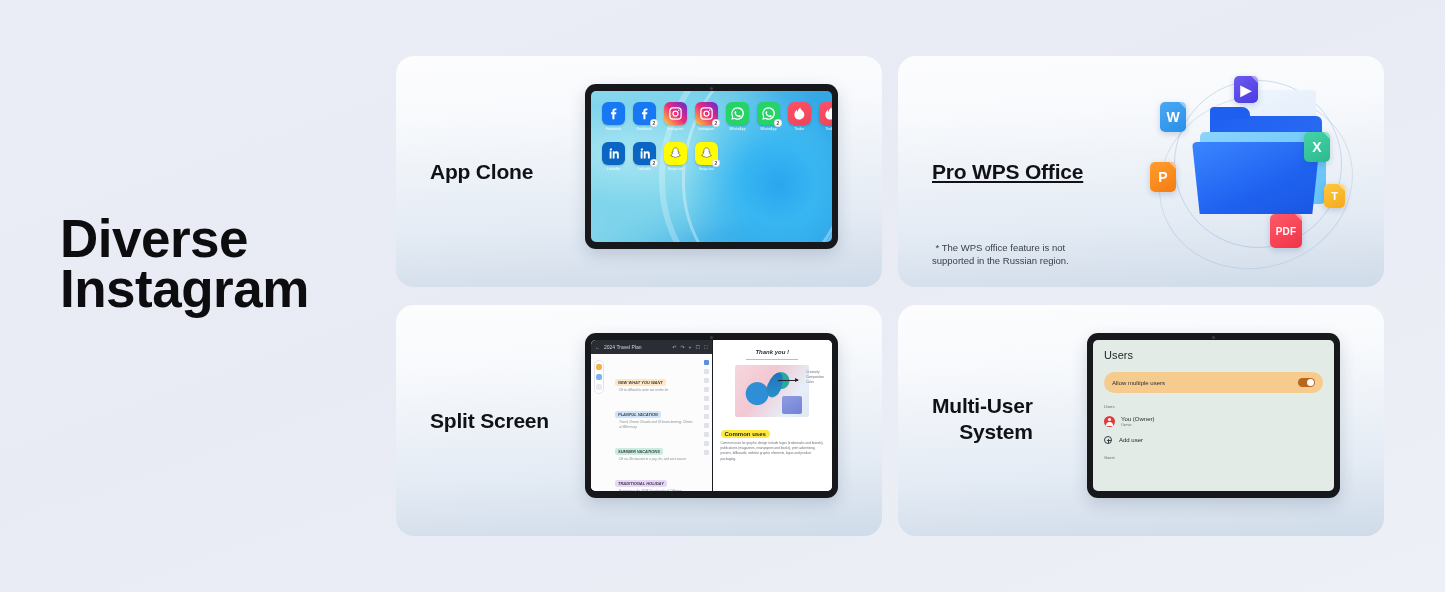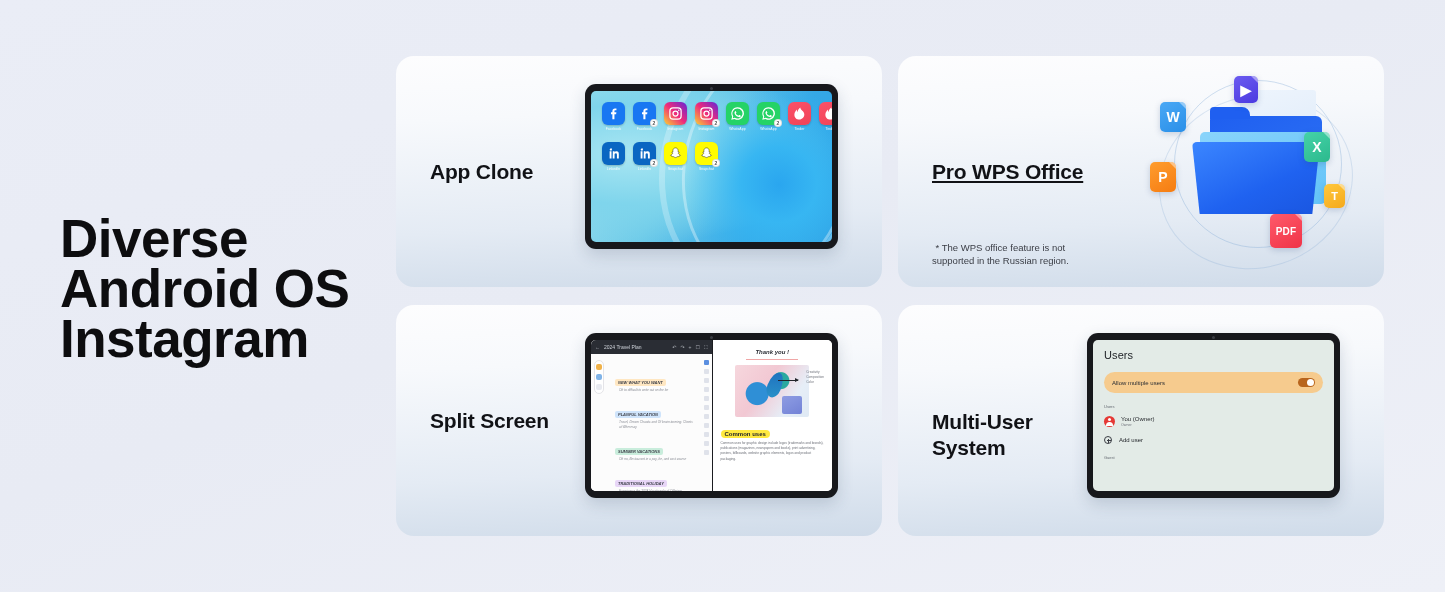--- a/index.html
+++ b/index.html
@@ -64,21 +64,21 @@
     line-height: 12.5px;
     color: #3a3d45;
     white-space: pre-line;
   }
 
   
   .card .card-title, .card .card-note { }
   .c1 .card-title { top: 103px; }
   .c2 .card-title { top: 103px; }
   .c3 .card-title { top: 103px; }
-  .c4 .card-title { top: 104px; }
+  .c4 .card-title { top: 88px; text-align: right; }
   .c2 .card-note { top: 186px; text-align: center; }
 
   
   .tablet {
     position: absolute;
     background: #17181c;
     border-radius: 11px;
     padding: 7px 6px;
     box-shadow: 0 6px 16px rgba(40,60,90,0.18);
   }
@@ -371,21 +371,20 @@
   .add-ic::after { left: 3.3px; top: 1.5px; width: 0.8px; height: 4.2px; }
   .mu-add .al { font-size: 6px; color: #1f2227; }
   .mu-guest { font-size: 4px; color: #636870; }
 </style>
 </head>
 <body>
 
 <div class="hero">
   <h1>
     <span>Diverse</span>
-    <span>Android OS</span>
     <span>Instagram</span>
   </h1>
 </div>
 
 <div class="grid">
 
   <div class="card c1">
     <div class="card-title">App Clone</div>
 
     <div class="tablet t1">

